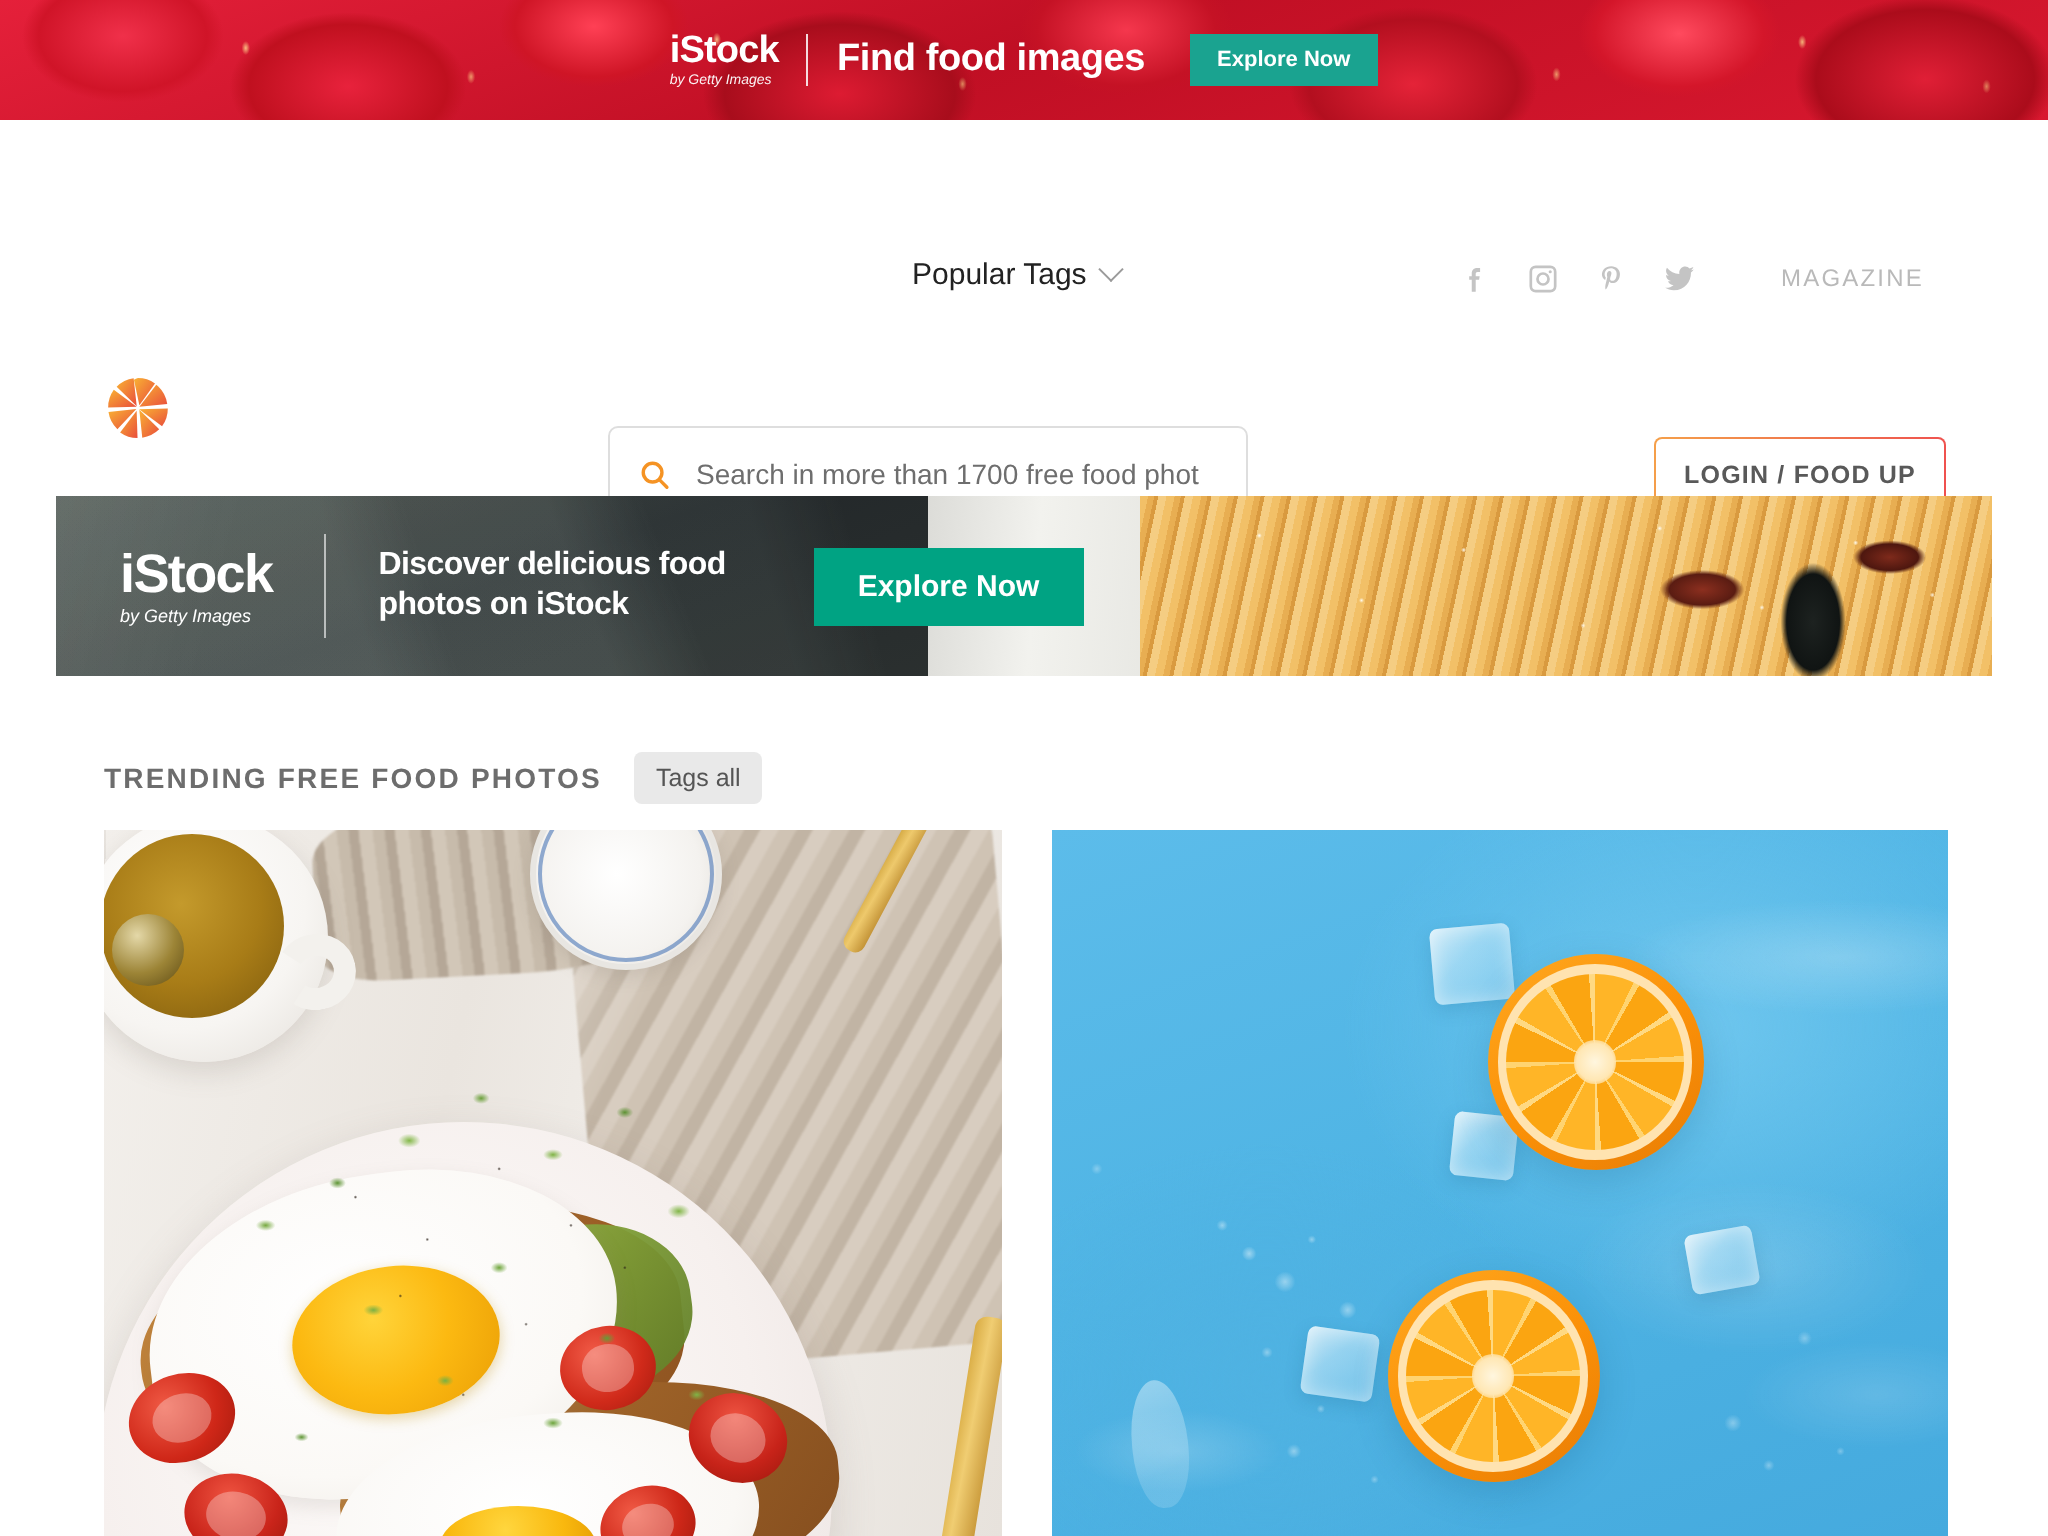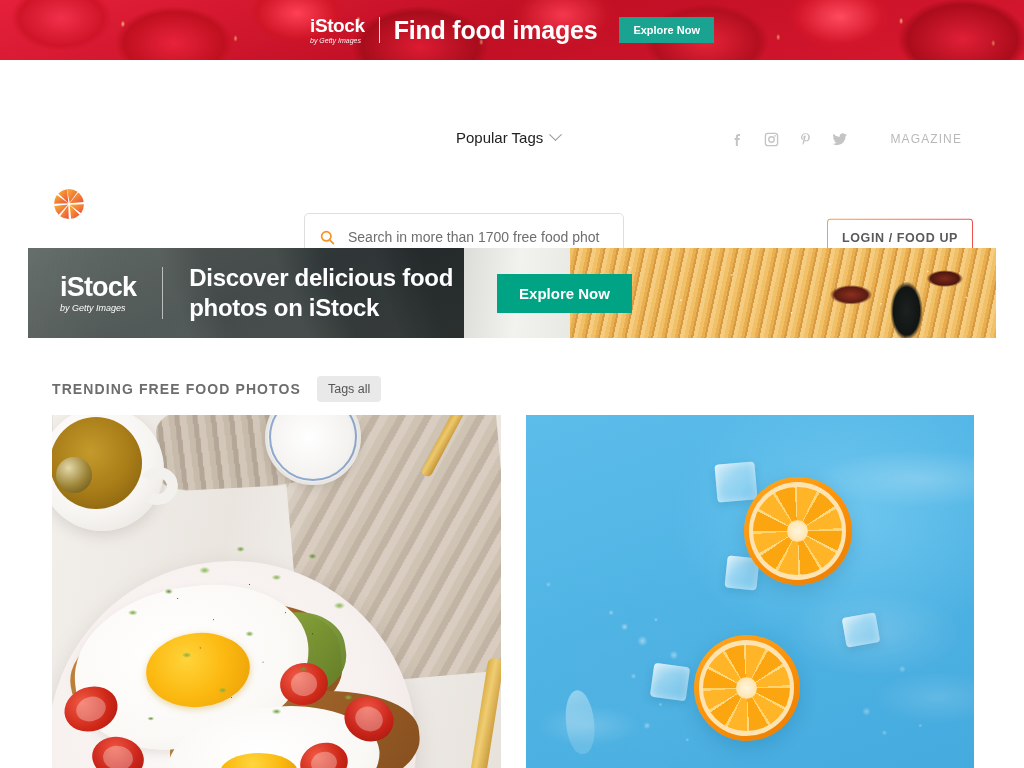--- a/index.html
+++ b/index.html
@@ -53,21 +53,21 @@
   .top-ad-logo-main {
     color: #fff; font-size: 19px; font-weight: bold;
     letter-spacing: -.4px;
   }
   .top-ad-logo-sub {
     color: #fff; font-size: 7px; font-weight: normal;
     margin-top: 2px; font-style: italic; opacity: .95;
   }
   .top-ad-divider { width: 1px; height: 26px; background: rgba(255,255,255,.85); }
   .top-ad-headline {
-    color: #fff; font-size: 25px; font-weight: bold; letter-spacing: -.2px;
+    color: #fff; font-size: 19px; font-weight: bold; letter-spacing: -.2px;
   }
   .top-ad-cta {
     background: #1aa390; color: #fff;
     font-size: 11px; font-weight: bold;
     padding: 7px 14px;
     border: none; cursor: pointer;
     margin-left: 8px;
   }
 
   
@@ -228,21 +228,21 @@
   }
   .wide-ad-logo { display: flex; flex-direction: column; line-height: 1; }
   .wide-ad-logo-main {
     color: #fff; font-size: 27px; font-weight: bold; letter-spacing: -.8px;
   }
   .wide-ad-logo-sub {
     color: #fff; font-size: 9px; margin-top: 3px; font-style: italic;
   }
   .wide-ad-vrule { width: 1px; height: 52px; background: rgba(255,255,255,.6); }
   .wide-ad-text {
-    color: #fff; font-size: 24px; font-weight: bold;
+    color: #fff; font-size: 16px; font-weight: bold;
     line-height: 1.25; letter-spacing: -.3px;
     white-space: pre-line;
   }
   .wide-ad-cta {
     margin-left: 18px;
     background: #00a383; color: #fff;
     font-size: 15px; font-weight: bold;
     padding: 11px 22px; border: none; cursor: pointer;
     font-family: "Liberation Sans", sans-serif;
   }

